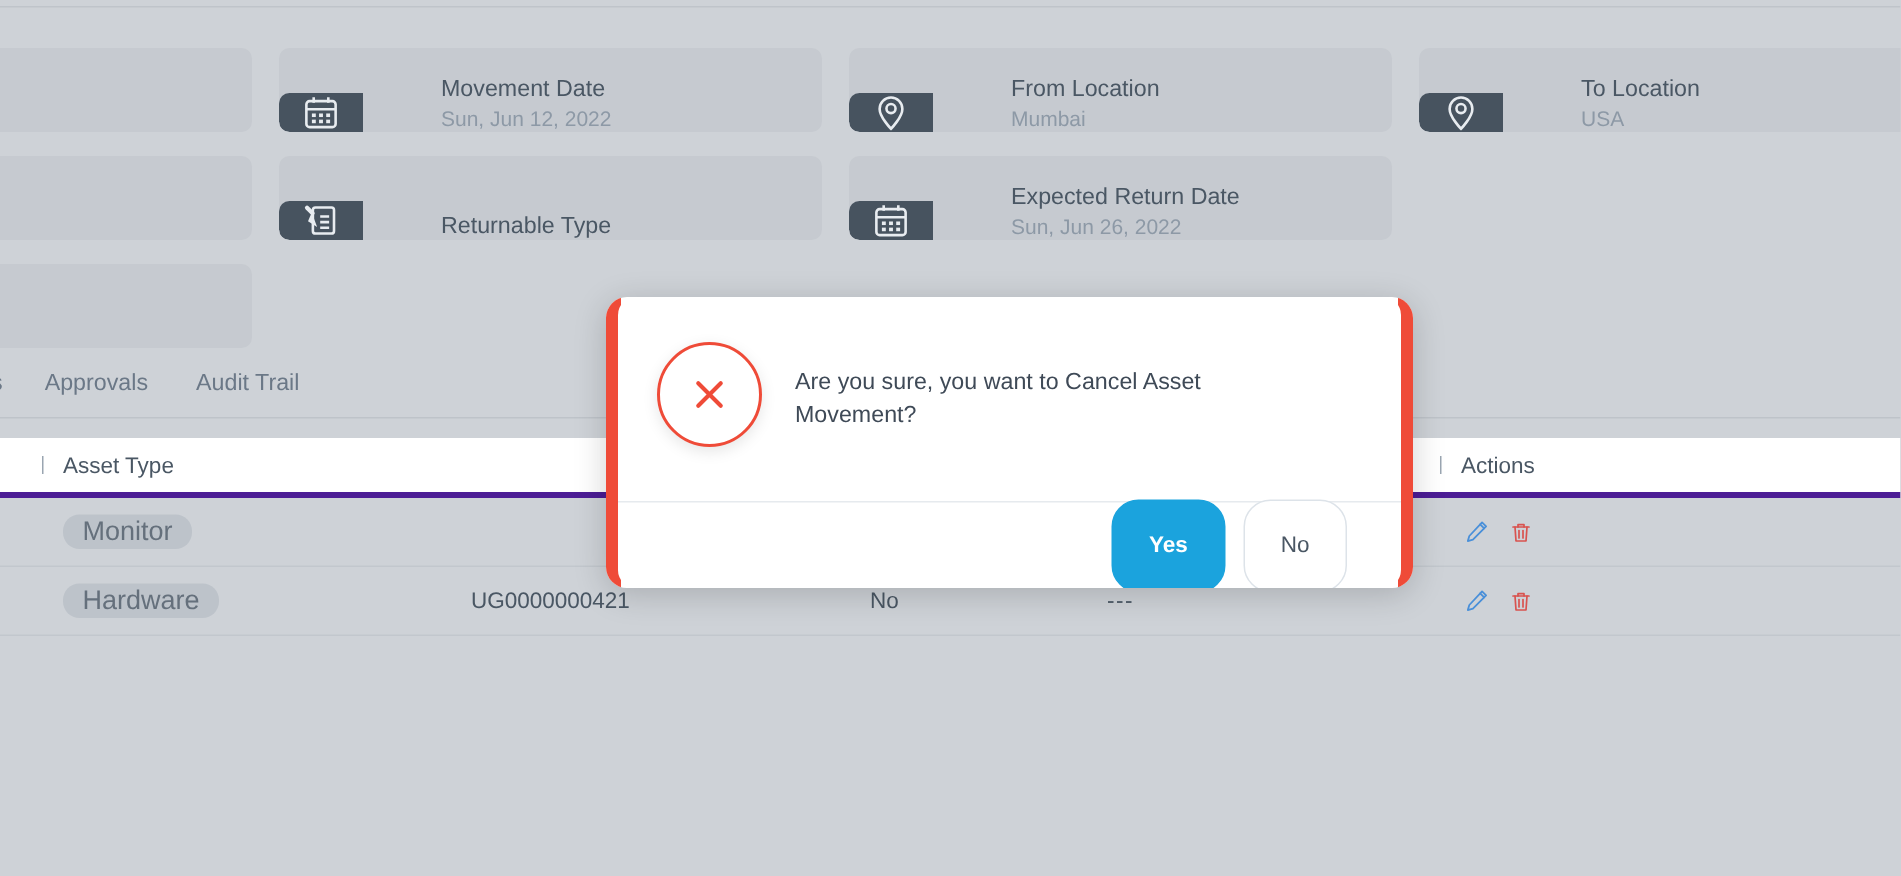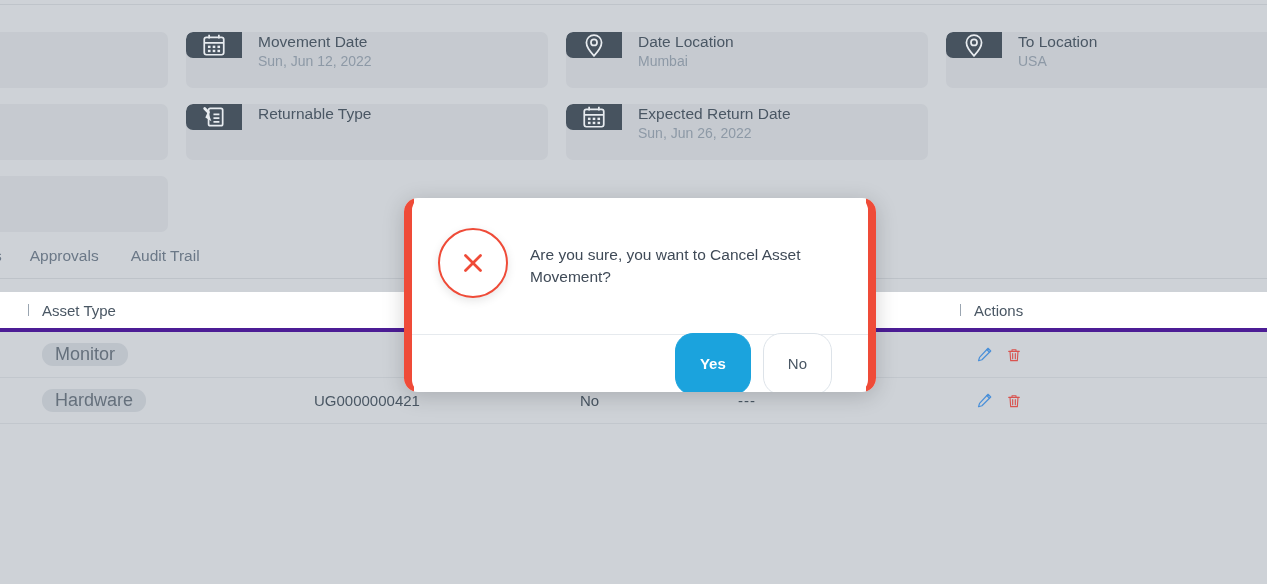--- a/index.html
+++ b/index.html
@@ -32,25 +32,26 @@
     position: absolute;
     top: 32px;
     left: 0;
     right: 0;
     height: 140px;
   }
 
   .card {
     position: absolute;
     display: flex;
-    align-items: flex-start;
+    align-items: flex-end;
     background: #c6cad0;
     border-radius: 7px;
     overflow: hidden;
     height: 56px;
+    gap: 36px;
   }
 
   .card-icon {
     width: 56px;
     min-width: 56px;
     background: #47535f;
     display: flex;
     align-items: center;
     justify-content: center;
     border-radius: 7px 0 0 7px;
@@ -225,21 +226,21 @@
     align-items: center;
     justify-content: center;
     cursor: pointer;
   }
 
   
   .modal {
     position: absolute;
     left: 404px;
     top: 198px;
-    width: 472px;
+    width: 538px;
     height: 194px;
     background: #ffffff;
     border-radius: 14px;
     box-shadow: 0 4px 22px rgba(0,0,0,0.18);
     overflow: hidden;
   }
 
   .modal-edge {
     position: absolute;
     top: 0;
@@ -359,21 +360,21 @@
     </div>
 
     <div class="card card-from-location">
       <div class="card-icon">
         <svg width="26" height="26" viewBox="0 0 24 24" fill="none" stroke="#e8ecf0" stroke-width="1.6">
           <path d="M12 22s7-7.2 7-12.2A7 7 0 0 0 5 9.8C5 14.8 12 22 12 22z"></path>
           <circle cx="12" cy="9.6" r="2.8"></circle>
         </svg>
       </div>
       <div class="card-body">
-        <div class="card-title">Date Location</div>
+        <div class="card-title">From Location</div>
         <div class="card-sub">Mumbai</div>
       </div>
     </div>
 
     <div class="card card-to-location">
       <div class="card-icon">
         <svg width="26" height="26" viewBox="0 0 24 24" fill="none" stroke="#e8ecf0" stroke-width="1.6">
           <path d="M12 22s7-7.2 7-12.2A7 7 0 0 0 5 9.8C5 14.8 12 22 12 22z"></path>
           <circle cx="12" cy="9.6" r="2.8"></circle>
         </svg>

